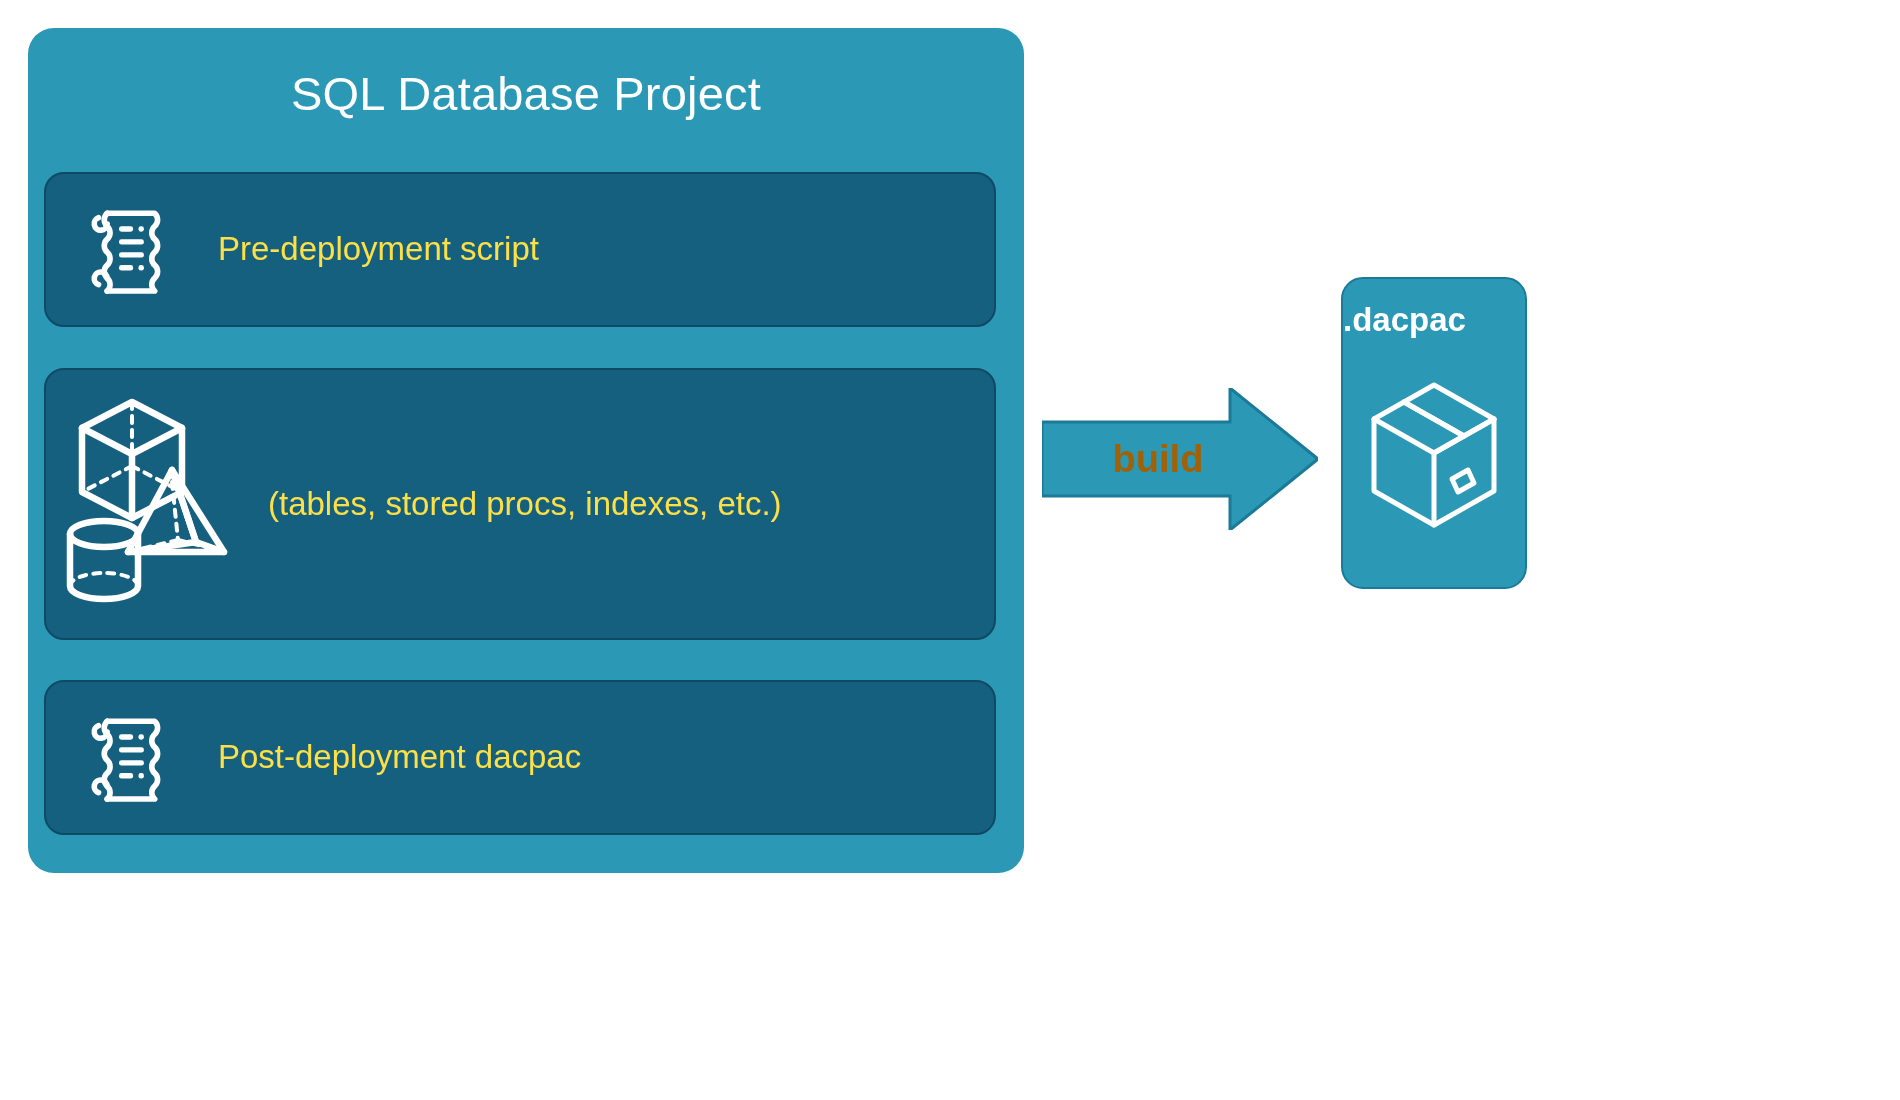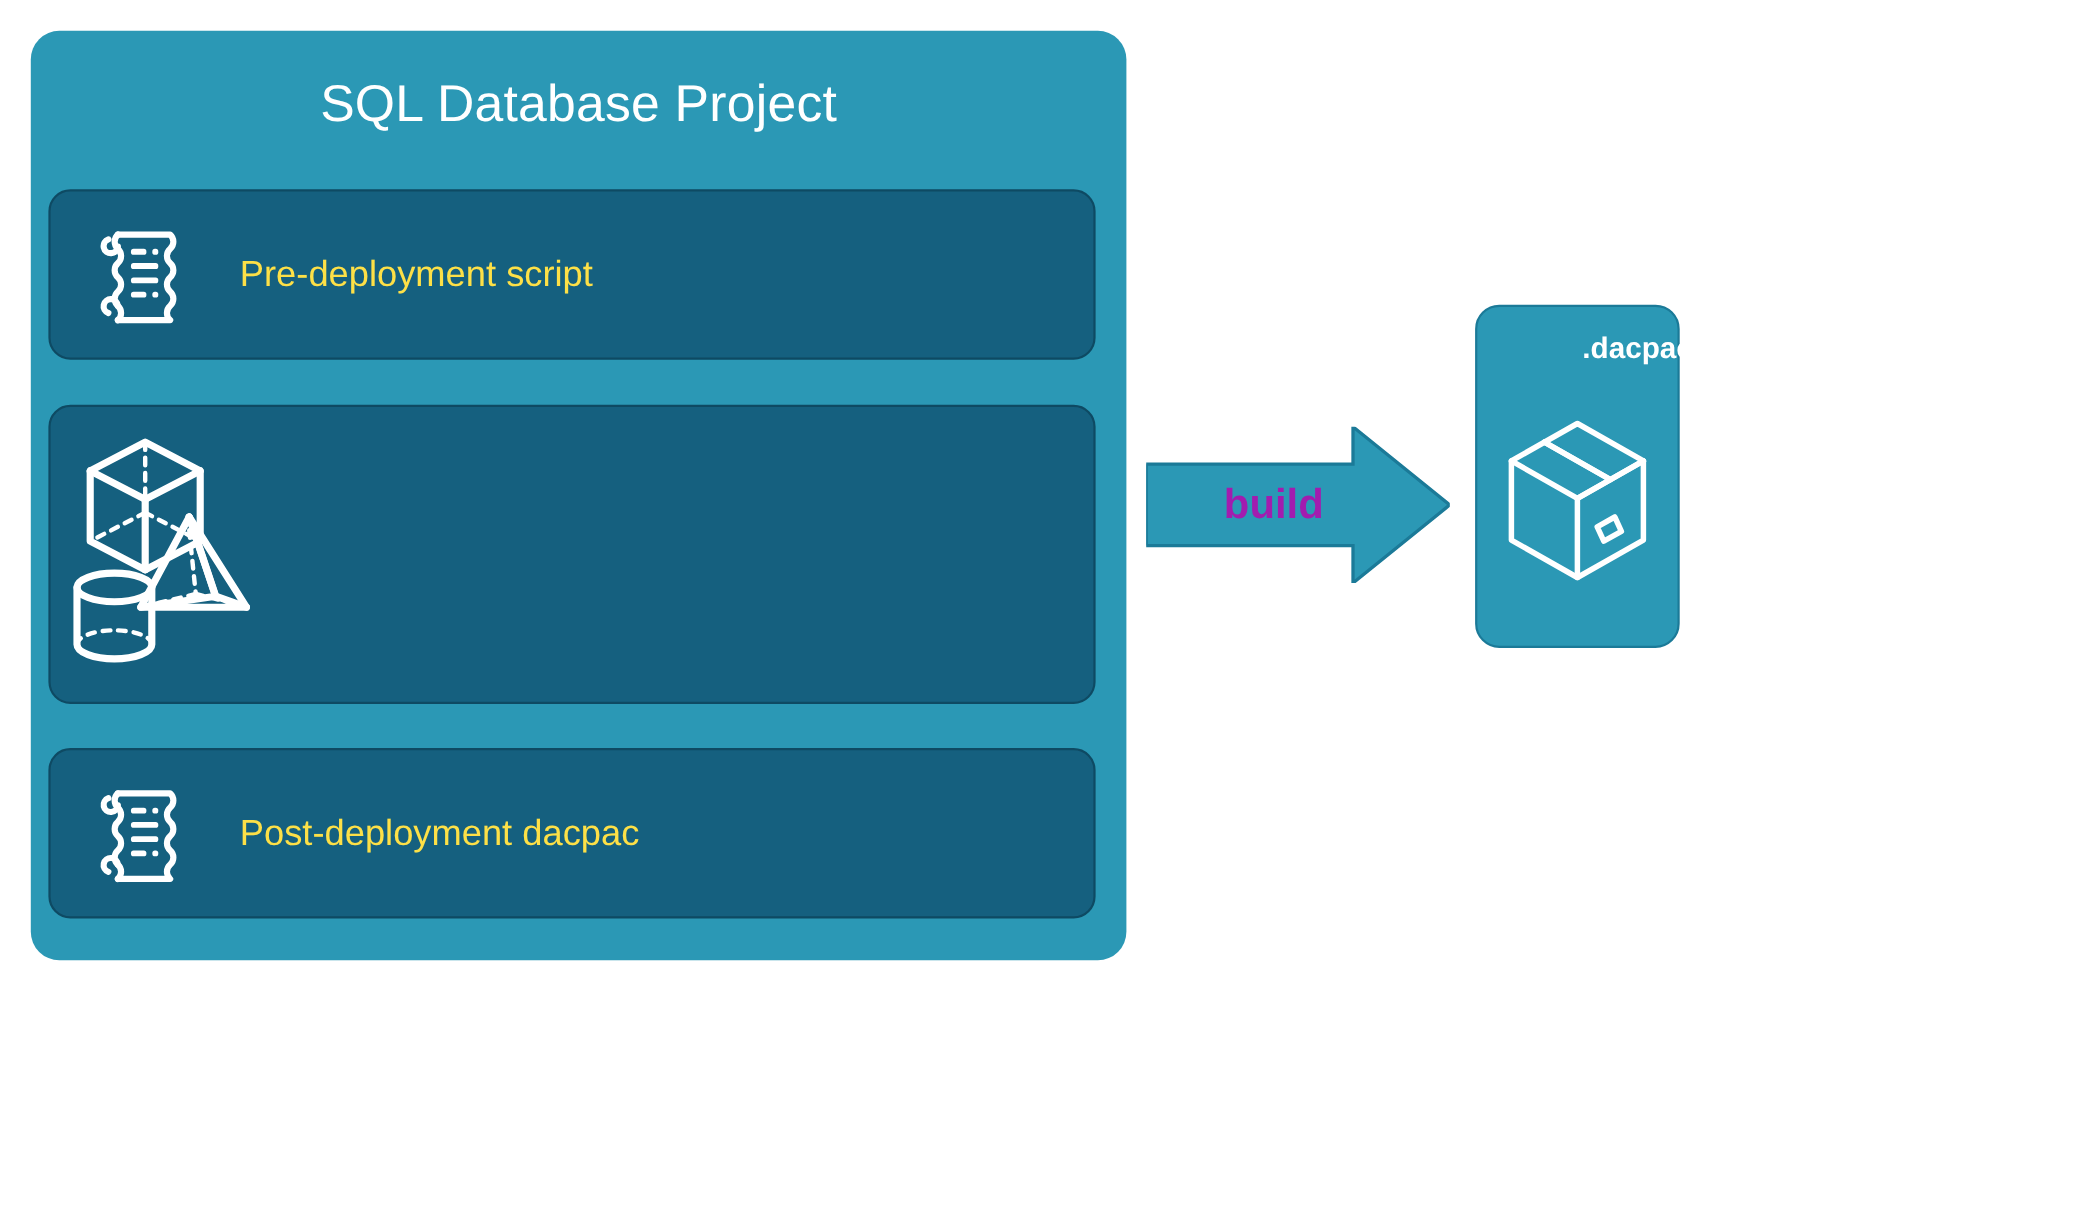--- a/index.html
+++ b/index.html
@@ -95,46 +95,46 @@
   }
   .build-arrow-label {
     position: absolute;
     left: 1042px;
     top: 388px;
     width: 232px;
     height: 142px;
     display: flex;
     align-items: center;
     justify-content: center;
-    color: #a21caf;
+    color: #a16207;
     font-size: 38px;
     font-weight: bold;
     pointer-events: none;
   }
 
   
   .dacpac-card {
     position: absolute;
     left: 1341px;
     top: 277px;
     width: 186px;
     height: 312px;
     background: #2B98B5;
     border: 2px solid #1B7A98;
     border-radius: 22px;
     box-sizing: border-box;
   }
   .dacpac-title {
     position: absolute;
-    left: 14px;
+    left: 0;
     top: 22px;
     width: 100%;
-    text-align: right;
+    text-align: left;
     color: #ffffff;
-    font-size: 27px;
+    font-size: 33px;
     font-weight: bold;
   }
   .dacpac-icon {
     position: absolute;
     left: 50%;
     transform: translateX(-50%);
     top: 92px;
   }
 </style>
 </head>
@@ -205,20 +205,21 @@
               <ellipse cx="58" cy="160" rx="34" ry="13"></ellipse>
               <path d="M24 160 L24 212 a34 13 0 0 0 68 0 L92 160"></path>
             </g>
             <g fill="none" stroke="#ffffff" stroke-width="4" stroke-dasharray="7 7" stroke-linecap="round">
               <path d="M24 212 a34 13 0 0 1 68 0"></path>
             </g>
           </g>
         </svg>
       </div>
       <div class="row-label">
+        <span class="l2">(tables, stored procs, indexes, etc.)</span>
       </div>
     </div>
 
     <div class="row row-post">
       <div class="row-icon">
         <svg width="108" height="108" viewBox="0 0 100 100" aria-hidden="true">
           <g fill="none" stroke="#ffffff" stroke-width="5.2" stroke-linecap="round" stroke-linejoin="round">
             <path d="M27 16 H71 a8 8 0 0 1 0 12 a8 8 0 0 0 0 12 a8 8 0 0 1 0 12 a8 8 0 0 0 0 12 a8 8 0 0 1 0 12 a8 8 0 0 0 0 12 H27"></path>
             <path d="M27 16 a8 8 0 0 0 0 12 a8 8 0 0 1 0 12 a8 8 0 0 0 0 12 a8 8 0 0 1 0 12 a8 8 0 0 0 0 12 a8 8 0 0 1 0 12"></path>
             <path d="M19 20 a6 6 0 1 0 8 6"></path>

